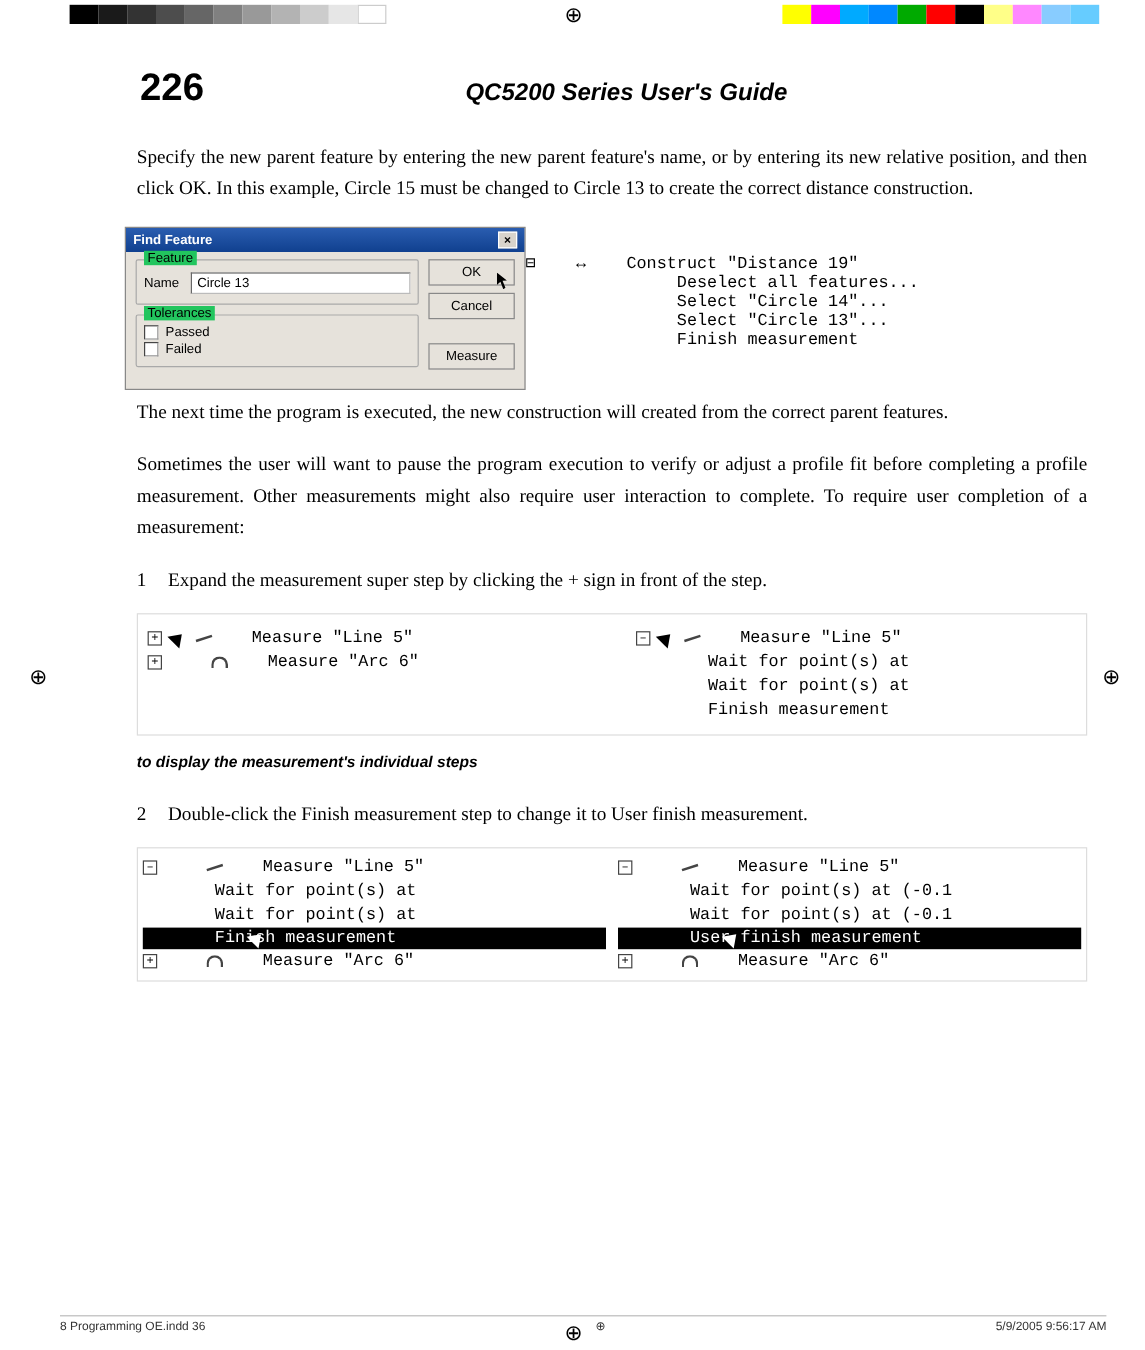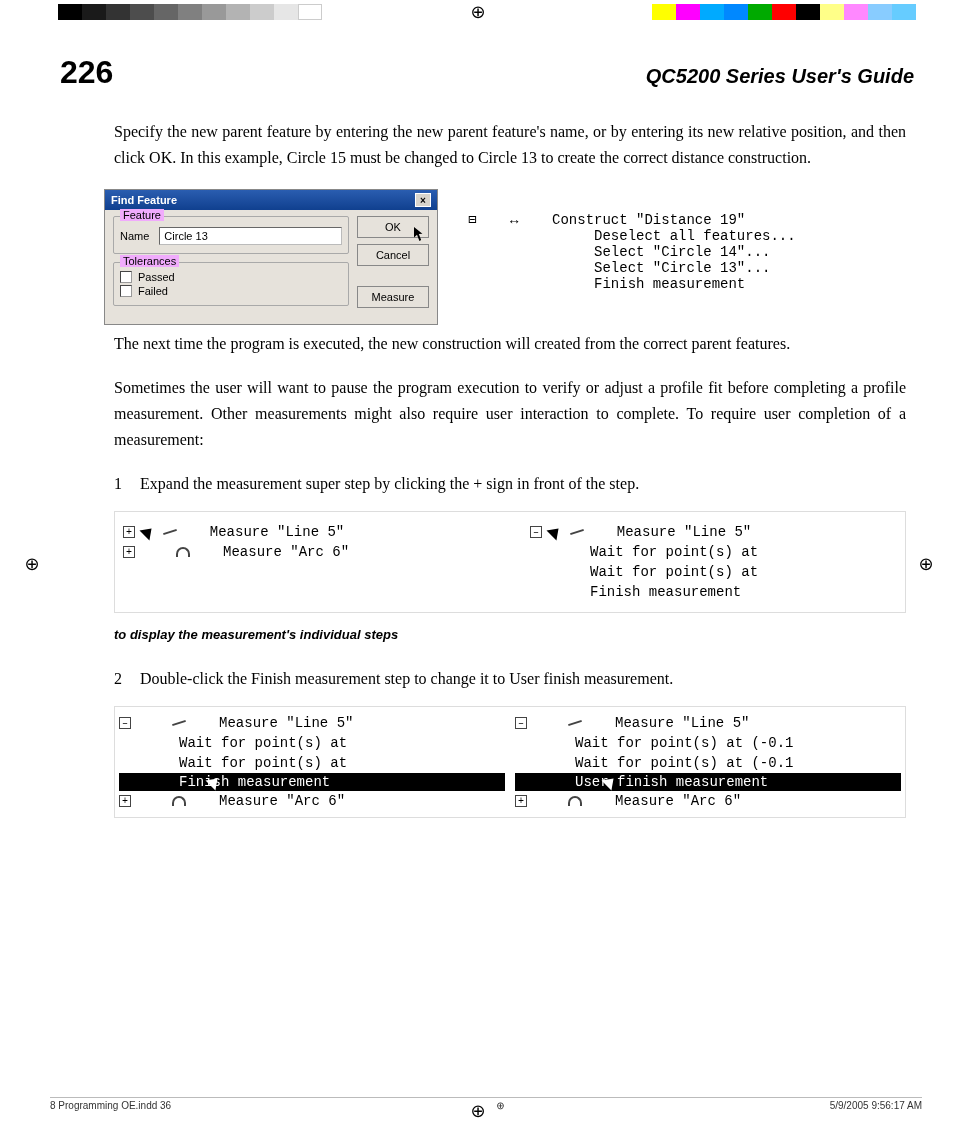--- a/index.html
+++ b/index.html
@@ -23,22 +23,22 @@
   .reg-top { top: 2px; left: 468px; }
   .reg-left { top: 554px; left: 22px; }
   .reg-right { top: 554px; left: 916px; }
   .reg-bottom { bottom: 4px; left: 468px; }
 
   .page {
     position: absolute;
     left: 60px; right: 40px; top: 54px;
   }
   .header-row { display: flex; align-items: baseline; margin-bottom: 28px; }
-  .page-num { font: bold 32px Arial, sans-serif; width: 110px; }
-  .doc-title { font: italic bold 20px Arial, sans-serif; text-align: right; flex: 1; margin-left: -40px; }
+  .page-num { font: bold 32px Arial, sans-serif; width: 110px; text-align: right; }
+  .doc-title { font: italic bold 20px Arial, sans-serif; text-align: center; flex: 1; margin-left: -40px; }
 
   .body-text {
     margin-left: 54px; margin-right: 8px;
     font-size: 16px; line-height: 26px;
     text-align: justify;
     margin-bottom: 18px;
   }
   .section-title {
     margin-left: 54px; margin-right: 8px;
     font: italic bold 19px Arial, sans-serif;
@@ -46,40 +46,40 @@
   }
   .list-row {
     margin-left: 54px; margin-right: 8px;
     font-size: 16px; line-height: 26px;
     display: flex; margin-bottom: 14px;
   }
   .list-num { width: 26px; }
   .list-txt { flex: 1; }
 
   
-  .fig-row1 { margin-left: 44px; display: flex; gap: 30px; align-items: flex-start; margin-bottom: 6px; }
+  .fig-row1 { margin-left: 44px; display: flex; align-items: flex-start; margin-bottom: 6px; }
   .dialog {
     width: 334px; border: 1px solid #888;
     background: #e6e2db; font-family: Tahoma, Arial, sans-serif; font-size: 11px;
   }
   .dlg-title {
     background: linear-gradient(#2a5db0, #10408f);
     color: #fff; font-weight: bold; padding: 3px 6px;
     display: flex; justify-content: space-between; align-items: center;
   }
   .dlg-close {
     width: 16px; height: 14px; background: #d8d4cc; color:#000;
     text-align: center; line-height: 13px; border: 1px solid #fff; font-size:10px;
   }
   .dlg-body { display: flex; padding: 6px 8px 10px 8px; gap: 8px; }
   .dlg-left { flex: 1; }
   .group {
     border: 1px solid #a9a9a9; border-radius: 2px; padding: 6px 6px 8px 6px; position: relative; margin-bottom: 8px;
   }
-  .group-title { position: absolute; top: -8px; left: 6px; background: #f0abfc; padding: 0 3px; font-size: 11px; }
+  .group-title { position: absolute; top: -8px; left: 6px; background: #22c55e; padding: 0 3px; font-size: 11px; }
   .name-row { display:flex; align-items:center; gap:10px; margin-top:4px;}
   .name-input {
     flex:1; border:1px inset #bbb; background:#fff; height:18px; padding:1px 4px; font-size:11px;
   }
   .chk-row { display:flex; align-items:center; gap:6px; font-size:11px; margin-top:2px;}
   .chk { width:12px; height:12px; border:1px inset #999; background:#fff; display:inline-block;}
   .dlg-right { display:flex; flex-direction:column; gap:6px; }
   .btn {
     width:72px; height:22px; border:1px solid #888; background:#e6e2db; font-size:11px;
     display:flex; align-items:center; justify-content:center; position:relative;

